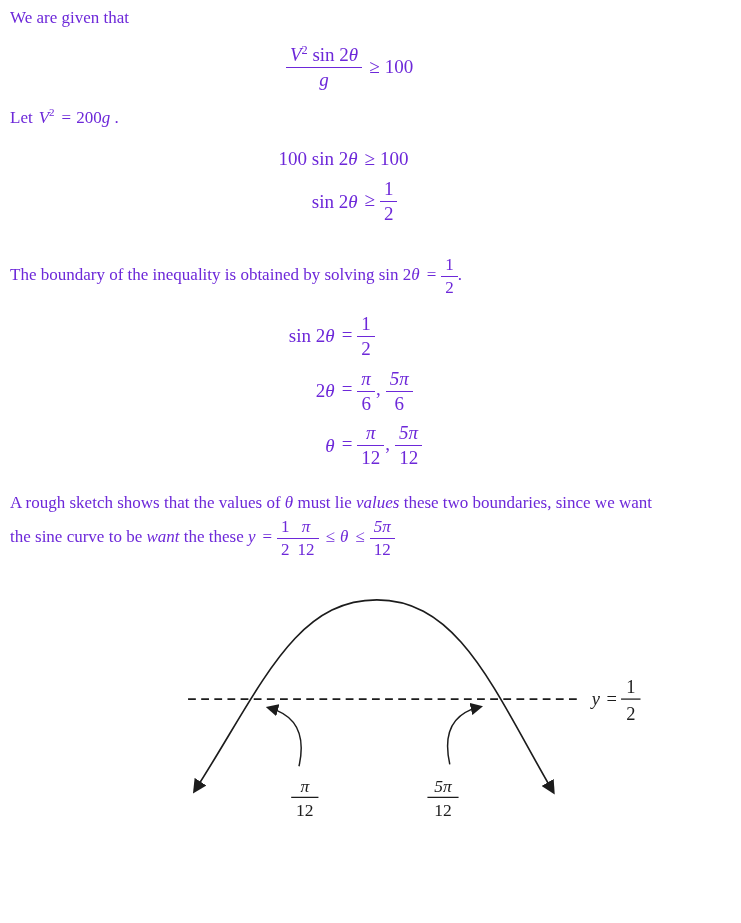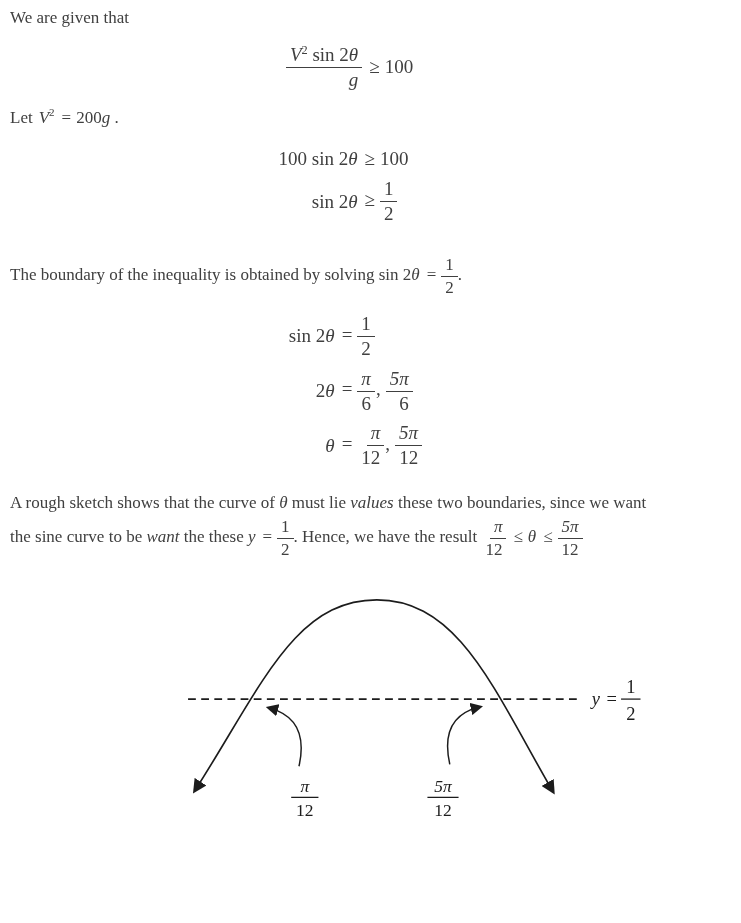--- a/index.html
+++ b/index.html
@@ -2,38 +2,37 @@
 <html><head>
 <meta charset="utf-8">
 <style>
   html, body { margin: 0; padding: 0; background: #ffffff; }
   body { width: 741px; }
   .page {
     position: relative;
     width: 663px;
     min-height: 923px;
     background: #ffffff;
-    color: #404040;
+    color: #6d28d9;
     font-family: "Liberation Serif", serif;
     font-size: 17px;
     padding: 6px 10px 0 10px;
     box-sizing: border-box;
   }
   .para { margin: 0; line-height: 1.4; }
   i, .it { font-style: italic; }
   sup { font-size: 0.65em; vertical-align: super; line-height: 0; }
 
   
   .frac {
     display: inline-flex;
     flex-direction: column;
     text-align: center;
     vertical-align: middle;
     line-height: 1.15;
-    align-items: flex-end;
   }
   .frac .fnum { display: block; padding: 0 4px 1px 4px; border-bottom: 1.5px solid currentColor; }
   .frac .fden { display: block; padding: 1px 4px 0 4px; }
 
   
   .disp {
     display: flex;
     justify-content: center;
     align-items: center;
     font-size: 19px;
@@ -122,24 +121,24 @@
             <span class="fnum it">π</span>
             <span class="fden">12</span>
           </span><span class="comma">,</span><span class="frac">
             <span class="fnum it">5π</span>
             <span class="fden">12</span>
           </span></span>
     </div>
   </div>
 
   <p class="para sketch-par">
-    <span>A rough sketch shows that the curve of </span><i>θ</i><span> must lie </span><i>values</i><span> these two boundaries, since we want the sine curve to be </span><i>want</i><span> the these </span><i>y</i><span class="rel">=</span><span class="frac">
+    <span>A rough sketch shows that the values of </span><i>θ</i><span> must lie </span><i>values</i><span> these two boundaries, since we want the sine curve to be </span><i>want</i><span> the these </span><i>y</i><span class="rel">=</span><span class="frac">
         <span class="fnum">1</span>
         <span class="fden">2</span>
-      </span><span>. Hence, we have the result </span><span class="frac">
+      </span><span class="frac">
         <span class="fnum it">π</span>
         <span class="fden">12</span>
       </span><span class="rel">≤</span><i>θ</i><span class="rel">≤</span><span class="frac">
         <span class="fnum it">5π</span>
         <span class="fden">12</span>
       </span>
   </p>
 
   <div class="figure-wrap">
     <svg viewBox="0 0 741 243" width="721" height="243" aria-hidden="false">

